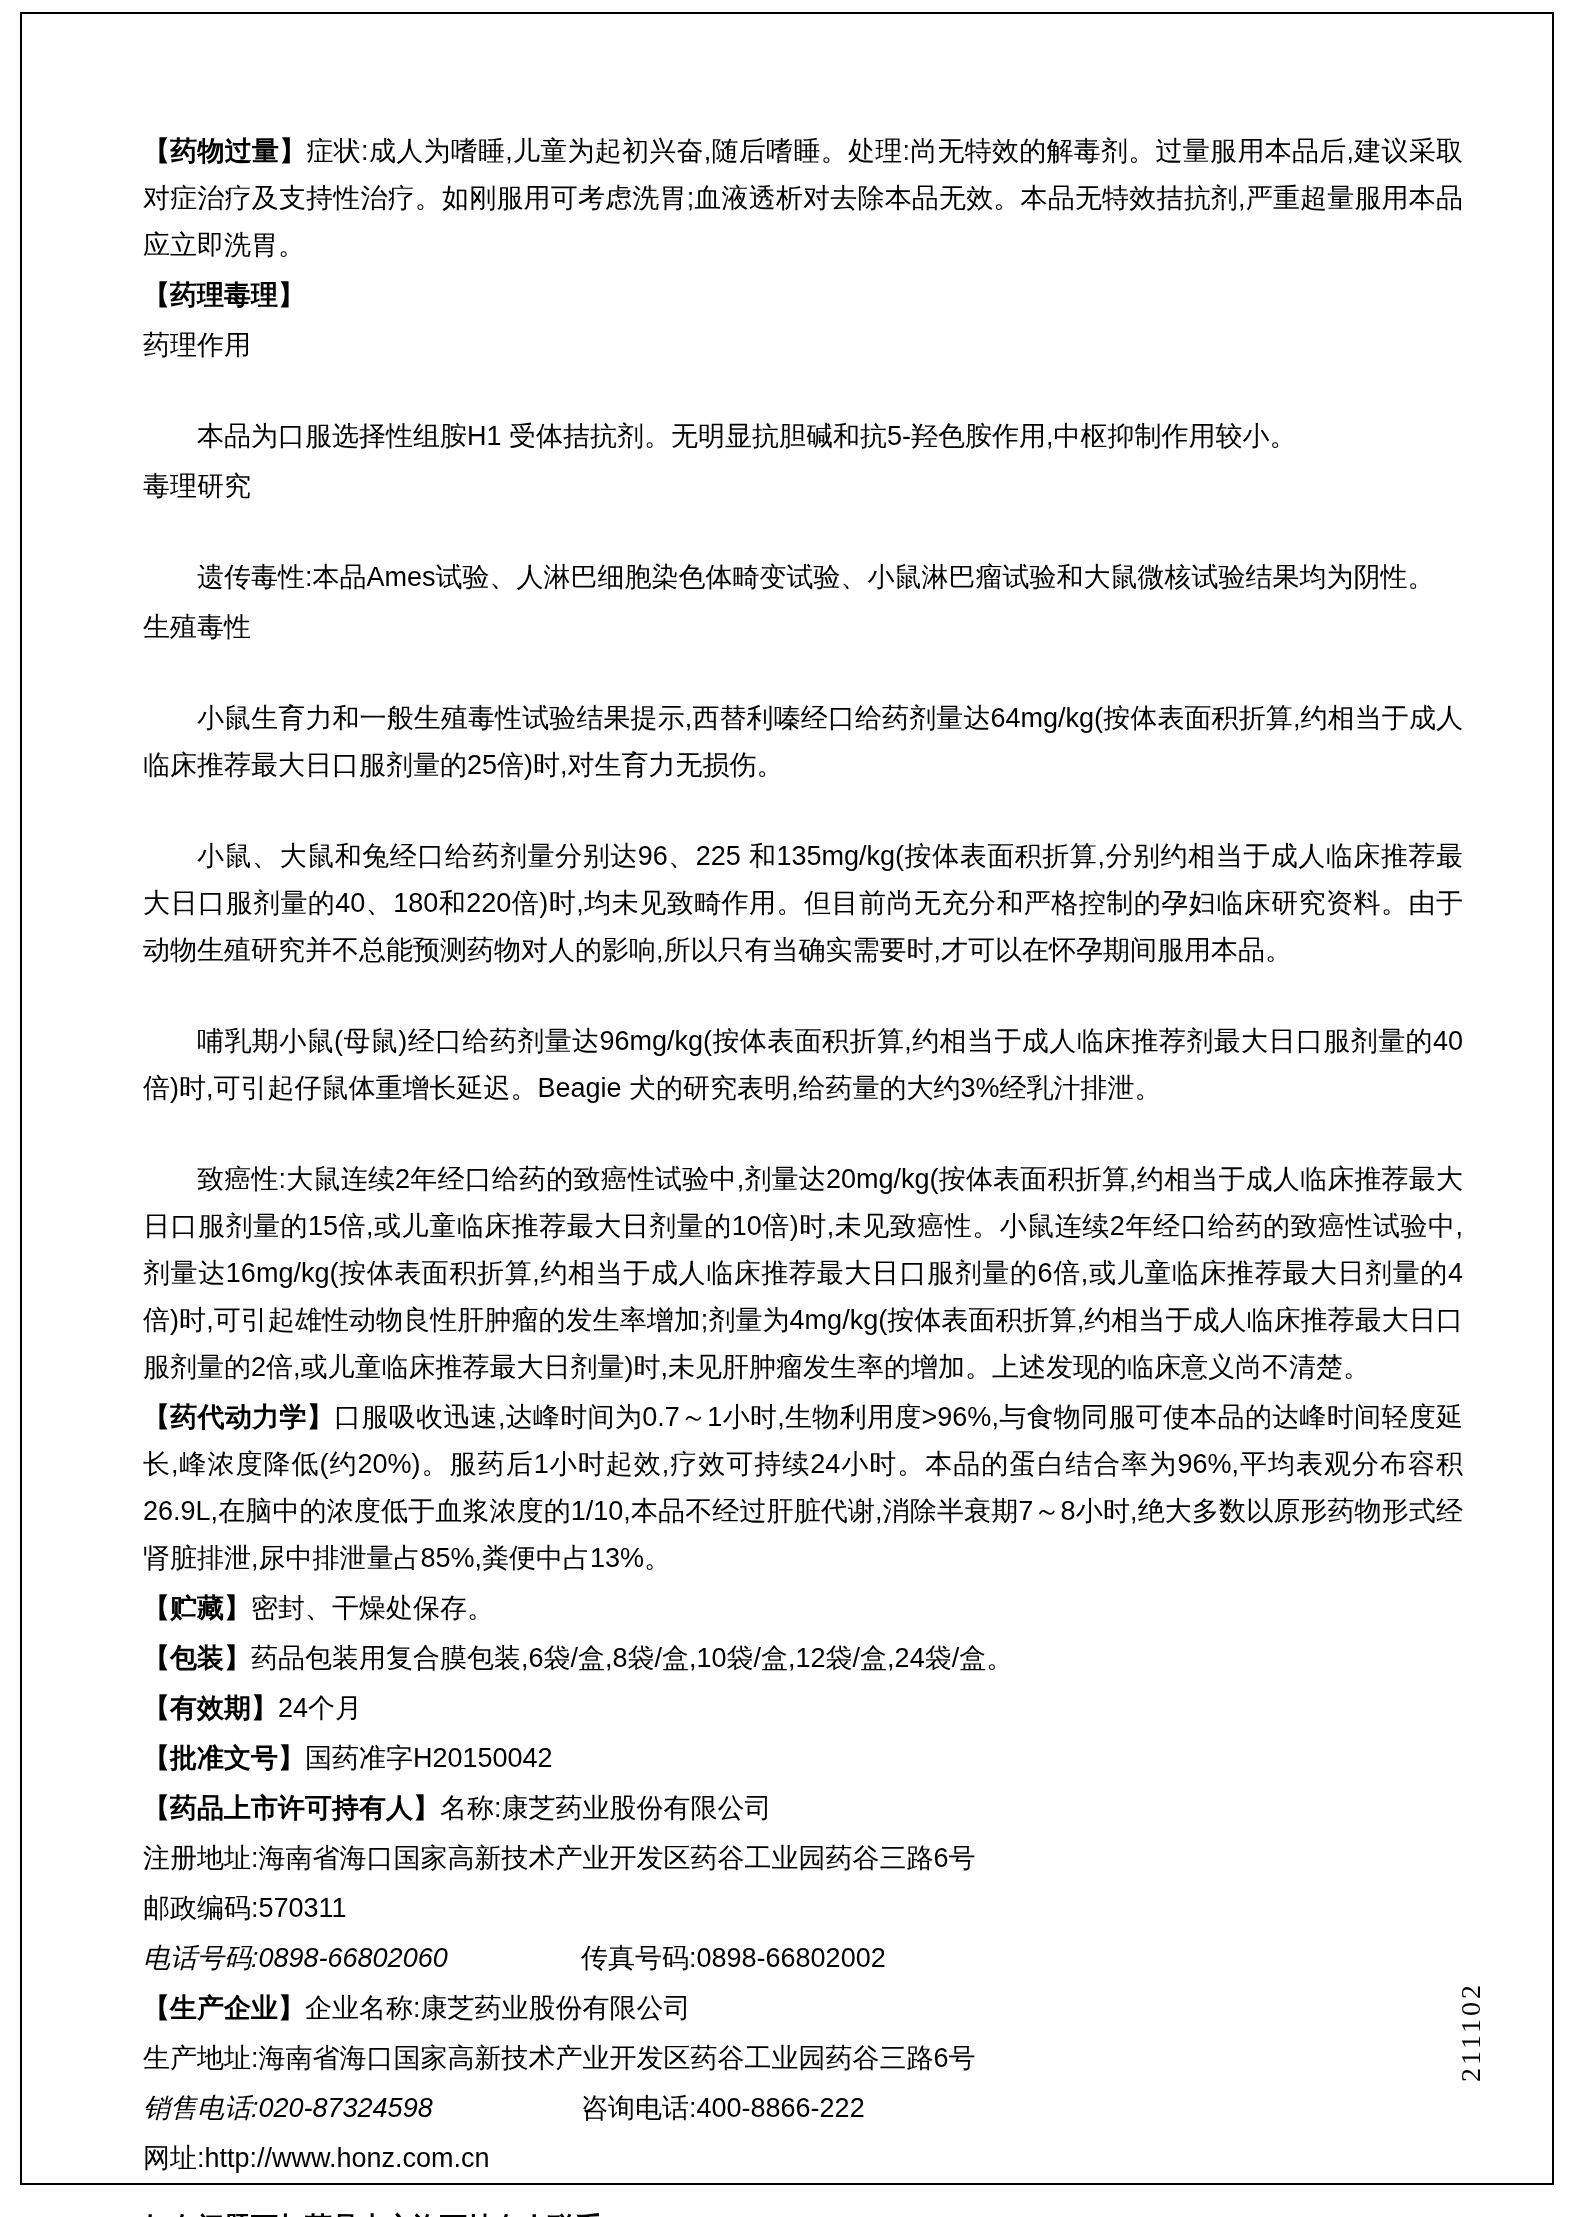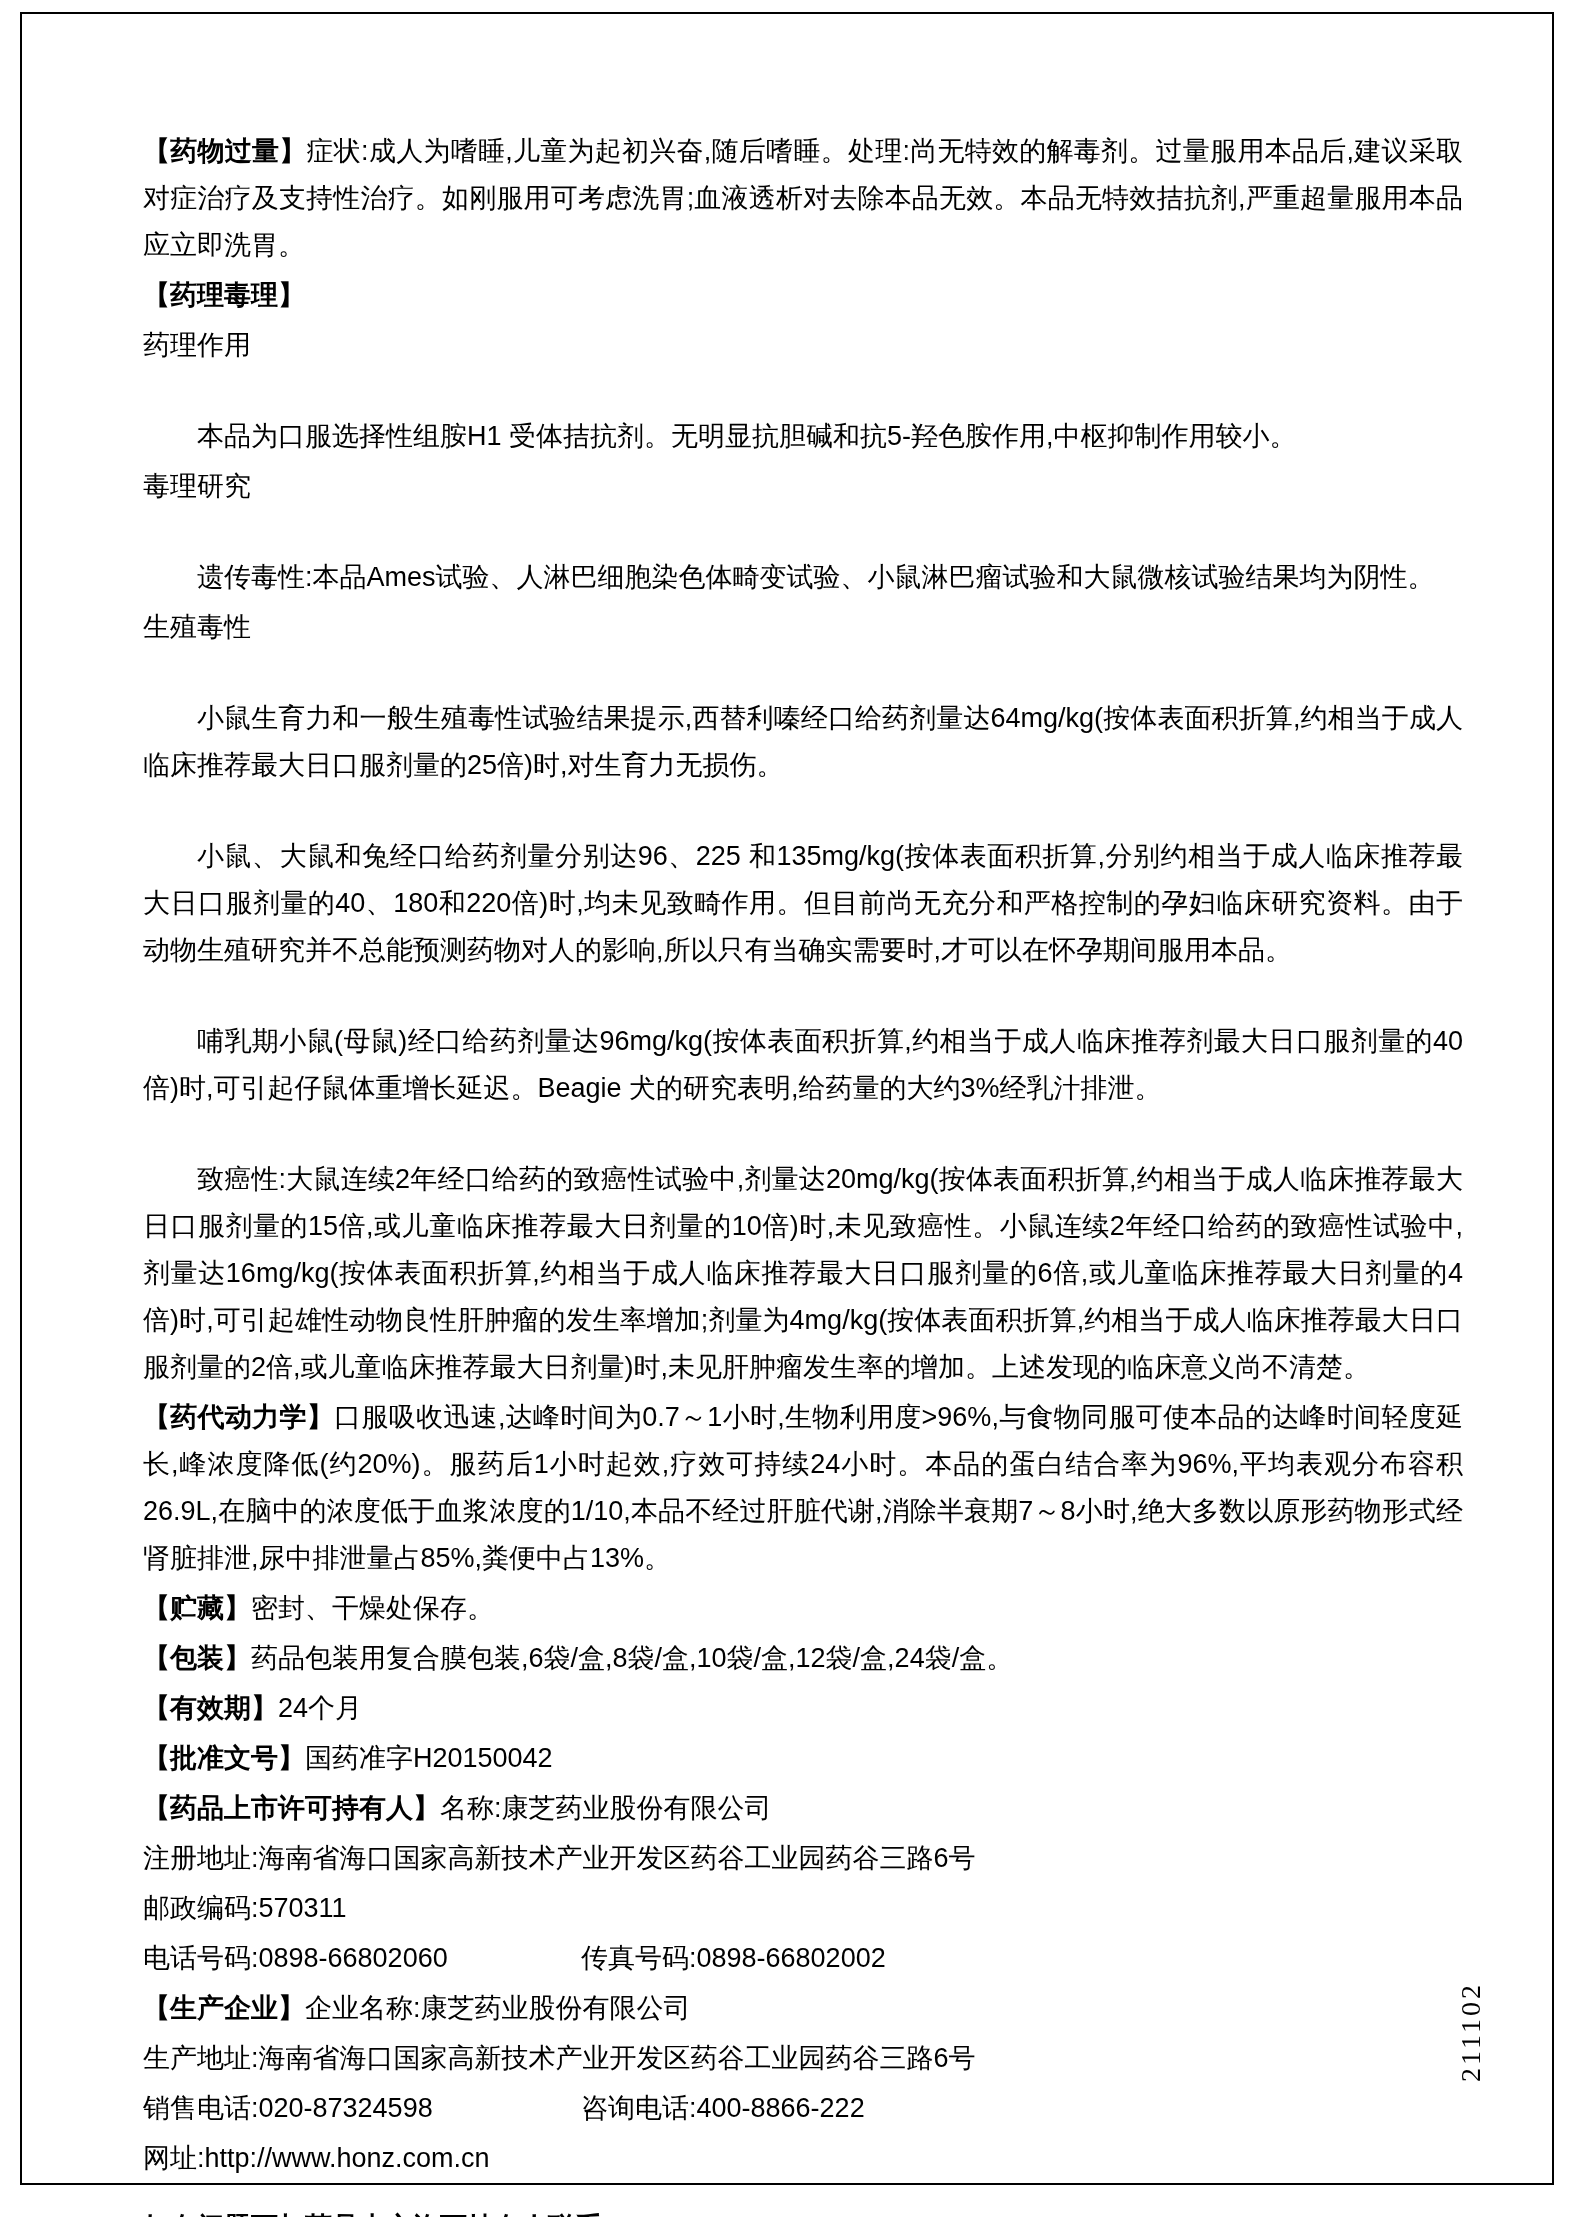--- a/index.html
+++ b/index.html
@@ -25,21 +25,21 @@
     left:143px; top:128px;
     width:1320px;
     font-size:27px;
     line-height:47px;
     text-align:justify;
   }
   .para{ margin:0 0 3px 0; }
   .para.indent{ text-indent:2em;margin-top:44px; }
   .para.bold{ font-weight:bold;margin-top:22px; }
   .para b{ font-weight:bold; }
-  .col1{ display:inline-block; width:438px; }
+  .col1{ display:inline-block; width:438px;font-style:italic; }
   .stamp{
     position:absolute;
     left:1455px; top:2082px;
     transform:rotate(-90deg);
     transform-origin:0 0;
     font-family:"Liberation Serif", serif;
     font-size:28px;
     letter-spacing:3px;
     white-space:nowrap;
   }

